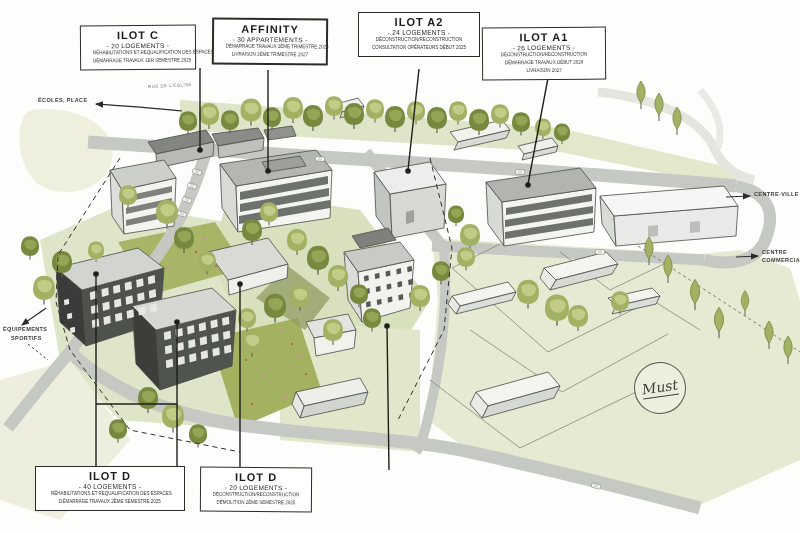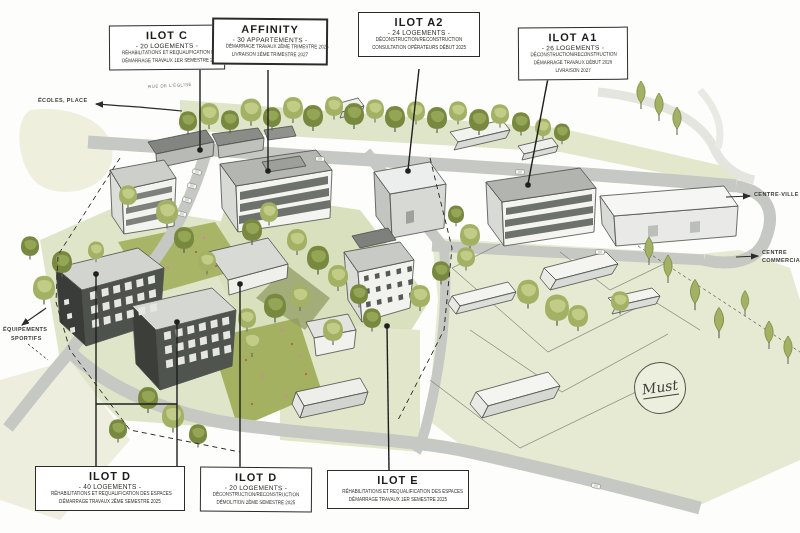--- a/index.html
+++ b/index.html
@@ -399,42 +399,42 @@
 
   <g stroke="#2b2b28" stroke-width="1.1" fill="none">
     <path d="M182,111 C154,108 124,106 96,104" marker-end="url(#ah)"></path>
     <path d="M726,197 L750,196" marker-end="url(#ah)"></path>
     <path d="M736,257 L758,256" marker-end="url(#ah)"></path>
     <path d="M46,308 C38,314 30,319 22,325" marker-end="url(#ah)"></path>
     <path d="M28,344 L48,360" stroke-width="0.9" stroke-dasharray="2.5,2.5"></path>
   </g>
 </svg>
 
-<div class="label-box" style="left:80px;top:25px;width:116px;transform:rotate(-0.4deg);margin-left:29px;">
+<div class="label-box" style="left:80px;top:25px;width:116px;transform:rotate(-0.4deg);">
   <div class="lb-title">ILOT C</div>
   <div class="lb-sub">- 20 LOGEMENTS -</div>
   <div class="lb-line">RÉHABILITATIONS ET REQUALIFICATION DES ESPACES</div>
   <div class="lb-line">DÉMARRAGE TRAVAUX 1ER SEMESTRE 2025</div>
 </div>
 
 <div class="label-box thick" style="left:212px;top:18px;width:116px;transform:rotate(0.5deg);">
   <div class="lb-title">AFFINITY</div>
   <div class="lb-sub">- 30 APPARTEMENTS -</div>
   <div class="lb-line">DÉMARRAGE TRAVAUX 2ÈME TRIMESTRE 2025</div>
   <div class="lb-line">LIVRAISON 3ÈME TRIMESTRE 2027</div>
 </div>
 
 <div class="label-box" style="left:358px;top:12px;width:122px;">
   <div class="lb-title">ILOT A2</div>
   <div class="lb-sub">- 24 LOGEMENTS -</div>
   <div class="lb-line">DÉCONSTRUCTION/RECONSTRUCTION</div>
   <div class="lb-line">CONSULTATION OPÉRATEURS DÉBUT 2025</div>
 </div>
 
-<div class="label-box" style="left:518px;top:27px;width:110px;transform:rotate(-0.4deg);">
+<div class="label-box" style="left:482px;top:27px;width:124px;transform:rotate(-0.4deg);">
   <div class="lb-title">ILOT A1</div>
   <div class="lb-sub">- 26 LOGEMENTS -</div>
   <div class="lb-line">DÉCONSTRUCTION/RECONSTRUCTION</div>
   <div class="lb-line">DÉMARRAGE TRAVAUX DÉBUT 2026</div>
   <div class="lb-line">LIVRAISON 2027</div>
 </div>
 
 <div class="label-box" style="left:35px;top:466px;width:150px;">
   <div class="lb-title">ILOT D</div>
   <div class="lb-sub">- 40 LOGEMENTS -</div>
@@ -442,25 +442,20 @@
   <div class="lb-line">DÉMARRAGE TRAVAUX 2ÈME SEMESTRE 2025</div>
 </div>
 
 <div class="label-box" style="left:200px;top:467px;width:112px;transform:rotate(0.4deg);">
   <div class="lb-title">ILOT D</div>
   <div class="lb-sub">- 20 LOGEMENTS -</div>
   <div class="lb-line">DÉCONSTRUCTION/RECONSTRUCTION</div>
   <div class="lb-line">DÉMOLITION 2ÈME SEMESTRE 2025</div>
 </div>
 
-<div class="label-box" style="left:327px;top:470px;width:142px;">
-  <div class="lb-title">ILOT E</div>
-  <div class="lb-line" style="margin-top:2px;">RÉHABILITATIONS ET REQUALIFICATION DES ESPACES</div>
-  <div class="lb-line">DÉMARRAGE TRAVAUX 1ER SEMESTRE 2025</div>
-</div>
 
 <div class="ann" style="left:38px;top:97px;">ÉCOLES, PLACE</div>
 <div class="ann small" style="left:148px;top:83px;transform:rotate(-3deg);">RUE DE L'ÉGLISE</div>
 <div class="ann" style="left:754px;top:191px;">CENTRE-VILLE</div>
 <div class="ann" style="left:762px;top:249px;">CENTRE</div>
 <div class="ann" style="left:762px;top:257px;">COMMERCIAL...</div>
 <div class="ann" style="left:3px;top:326px;">ÉQUIPEMENTS</div>
 <div class="ann" style="left:11px;top:335px;">SPORTIFS</div>
 
 <div class="signature">

